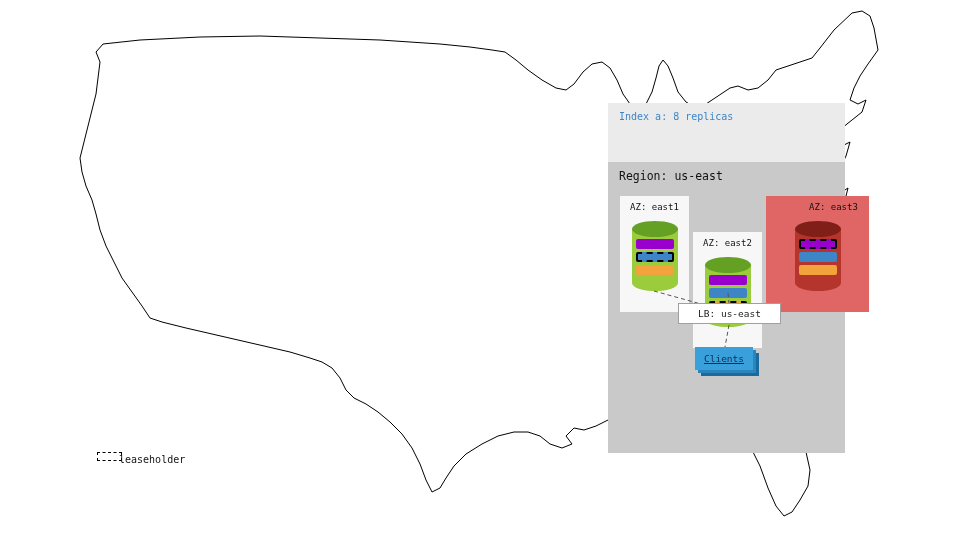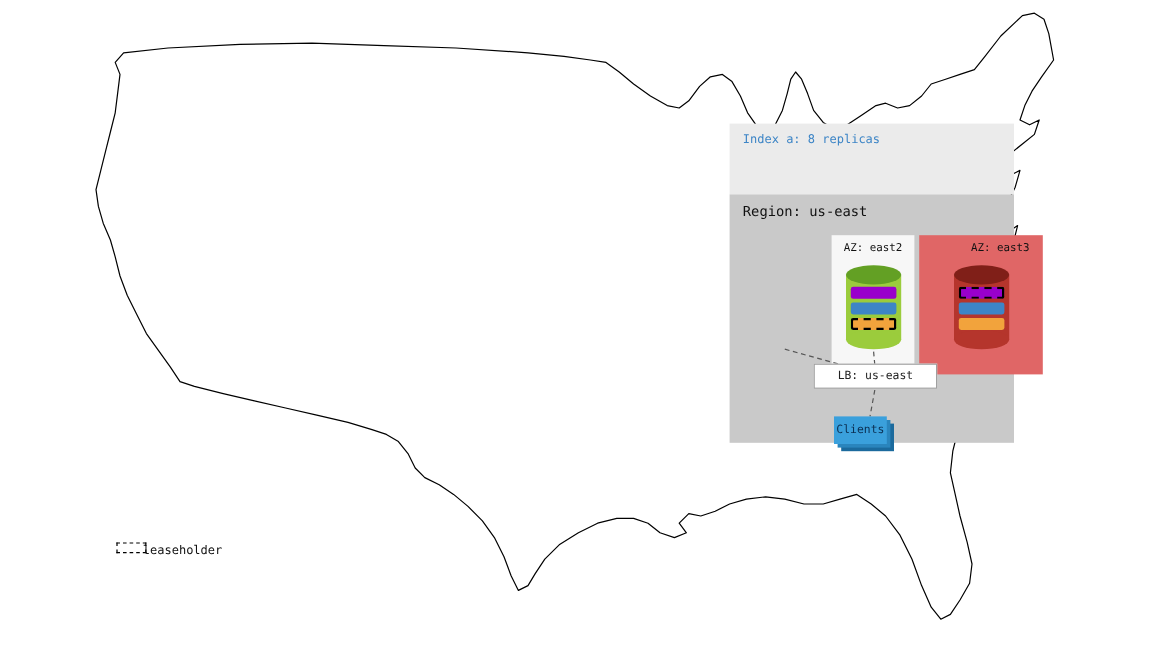--- a/index.html
+++ b/index.html
@@ -7,44 +7,44 @@
          font-family:"DejaVu Sans Mono","Liberation Mono",monospace;}
   .stage svg.map{position:absolute;left:0;top:0;}
   .overlay-svg{position:absolute;left:0;top:0;pointer-events:none;}
 
   
   .legend-box{position:absolute;left:608px;top:103px;width:237px;height:59px;
               background:#ebebeb;box-sizing:border-box;padding:7px 0 0 11px;}
   .legend-line{font-size:10px;line-height:13.5px;white-space:pre;}
 
   
-  .region-box{position:absolute;left:608px;top:162px;width:237px;height:207px;background:#c9c9c9;}
+  .region-box{position:absolute;left:608px;top:162px;width:237px;height:291px;background:#c9c9c9;}
   .region-title{position:absolute;left:11px;top:7px;font-size:11.5px;color:#111;}
 
   .az{position:absolute;top:34px;height:116px;}
   .az1{left:12px;width:69px;}
-  .az2{left:85px;width:69px;}
+  .az2{left:85px;width:69px;margin-top:36px;}
   .az3{left:158px;width:71px;padding-left:32px;}
   .az-label{text-align:center;padding-top:6px;font-size:9px;color:#111;}
 
   .cylinder{position:absolute;left:50%;transform:translateX(-50%);top:25px;width:46px;height:70px;}
   .cyl-body{position:absolute;left:0;top:8px;width:46px;height:54px;}
   .cyl-bottom{position:absolute;left:0;top:54px;width:46px;height:16px;border-radius:50%;}
   .cyl-top{position:absolute;left:0;top:0;width:46px;height:16px;border-radius:50%;}
 
   .bar{position:absolute;left:4px;width:38px;height:10px;border-radius:2px;box-sizing:border-box;}
   .bar.b1{top:18px}.bar.b2{top:31px}.bar.b3{top:44px}
   .bar.leaseholder{border:2px dashed #000;}
 
   .lb-box{position:absolute;left:678px;top:303px;width:103px;height:21px;background:#ffffff;
           border:1px solid #a0a0a0;box-sizing:border-box;display:flex;align-items:center;
           justify-content:center;font-size:9.5px;color:#222;}
 
   .clients{position:absolute;left:695px;top:347px;width:58px;height:23px;}
-  .clients .layer{position:absolute;width:44px;height:23px;}
+  .clients .layer{position:absolute;width:58px;height:23px;text-decoration:underline;}
   .clients .back{left:6px;top:6px;}
   .clients .mid{left:3px;top:3px;}
   .clients .front{left:0;top:0;display:flex;align-items:center;justify-content:center;
                   font-size:9.5px;color:#0b2f52;}
 
   .lh-legend-swatch{position:absolute;left:97px;top:452px;width:25px;height:9px;
                     border:1.6px dashed #000;box-sizing:border-box;}
   .lh-legend-label{position:absolute;left:119px;top:454px;font-size:10px;color:#111;}
 </style>
 </head>
@@ -74,20 +74,31 @@
          L98,78 L100,62 L96,52 Z" fill="none" stroke="#000" stroke-width="1" stroke-linejoin="round"></path>
   </svg>
 
   <div class="legend-box">
     <div class="legend-line" style="color: rgb(61, 133, 198);">Index a: 8 replicas</div>
   </div>
 
   <div class="region-box">
     <div class="region-title">Region: us-east</div>
 
+    <div class="az az1" style="background-color: rgb(247, 247, 247);">
+      <div class="az-label">AZ: east1</div>
+      <div class="cylinder">
+        <div class="cyl-body" style="background-color: rgb(155, 204, 60);"></div>
+        <div class="cyl-bottom" style="background-color: rgb(155, 204, 60);"></div>
+        <div class="cyl-top" style="background-color: rgb(99, 160, 36);"></div>
+        <div class="bar b1" style="background-color: rgb(153, 0, 204);"></div>
+        <div class="bar b2 leaseholder" style="background-color: rgb(61, 133, 198);"></div>
+        <div class="bar b3" style="background-color: rgb(242, 163, 60);"></div>
+      </div>
+    </div>
 
     <div class="az az2" style="background-color: rgb(247, 247, 247);">
       <div class="az-label">AZ: east2</div>
       <div class="cylinder">
         <div class="cyl-body" style="background-color: rgb(155, 204, 60);"></div>
         <div class="cyl-bottom" style="background-color: rgb(155, 204, 60);"></div>
         <div class="cyl-top" style="background-color: rgb(99, 160, 36);"></div>
         <div class="bar b1" style="background-color: rgb(153, 0, 204);"></div>
         <div class="bar b2" style="background-color: rgb(61, 133, 198);"></div>
         <div class="bar b3 leaseholder" style="background-color: rgb(242, 163, 60);"></div>

